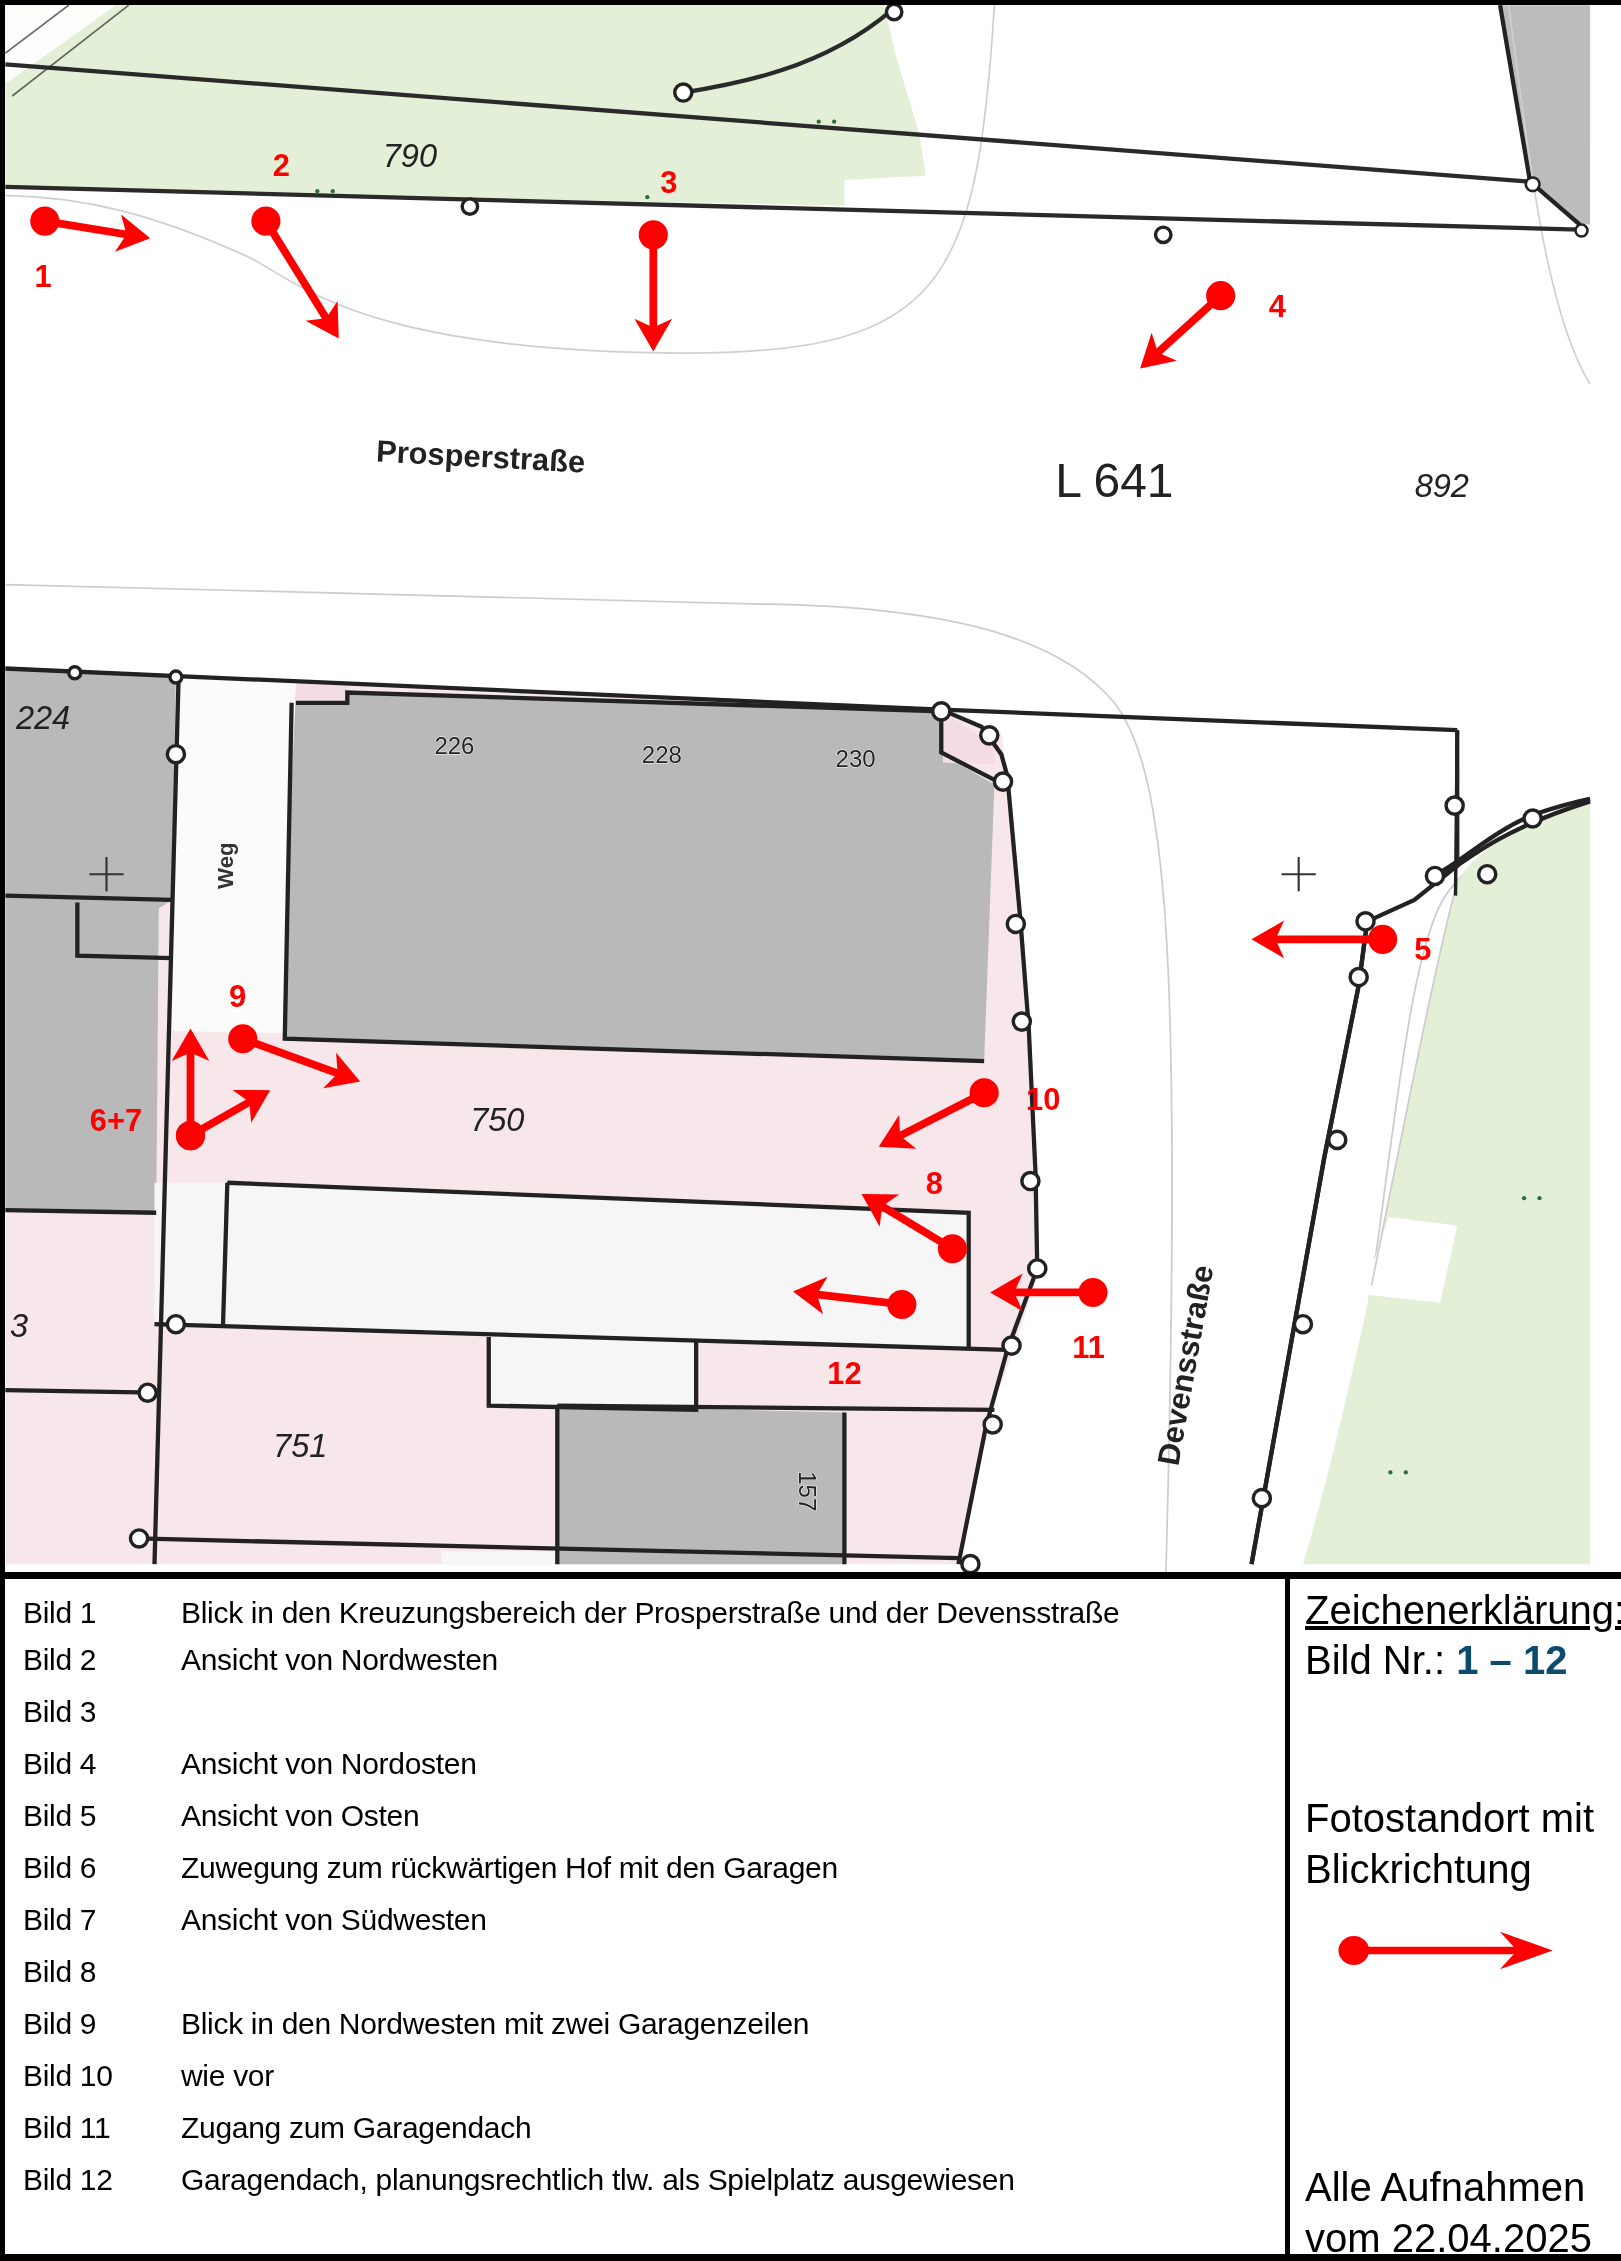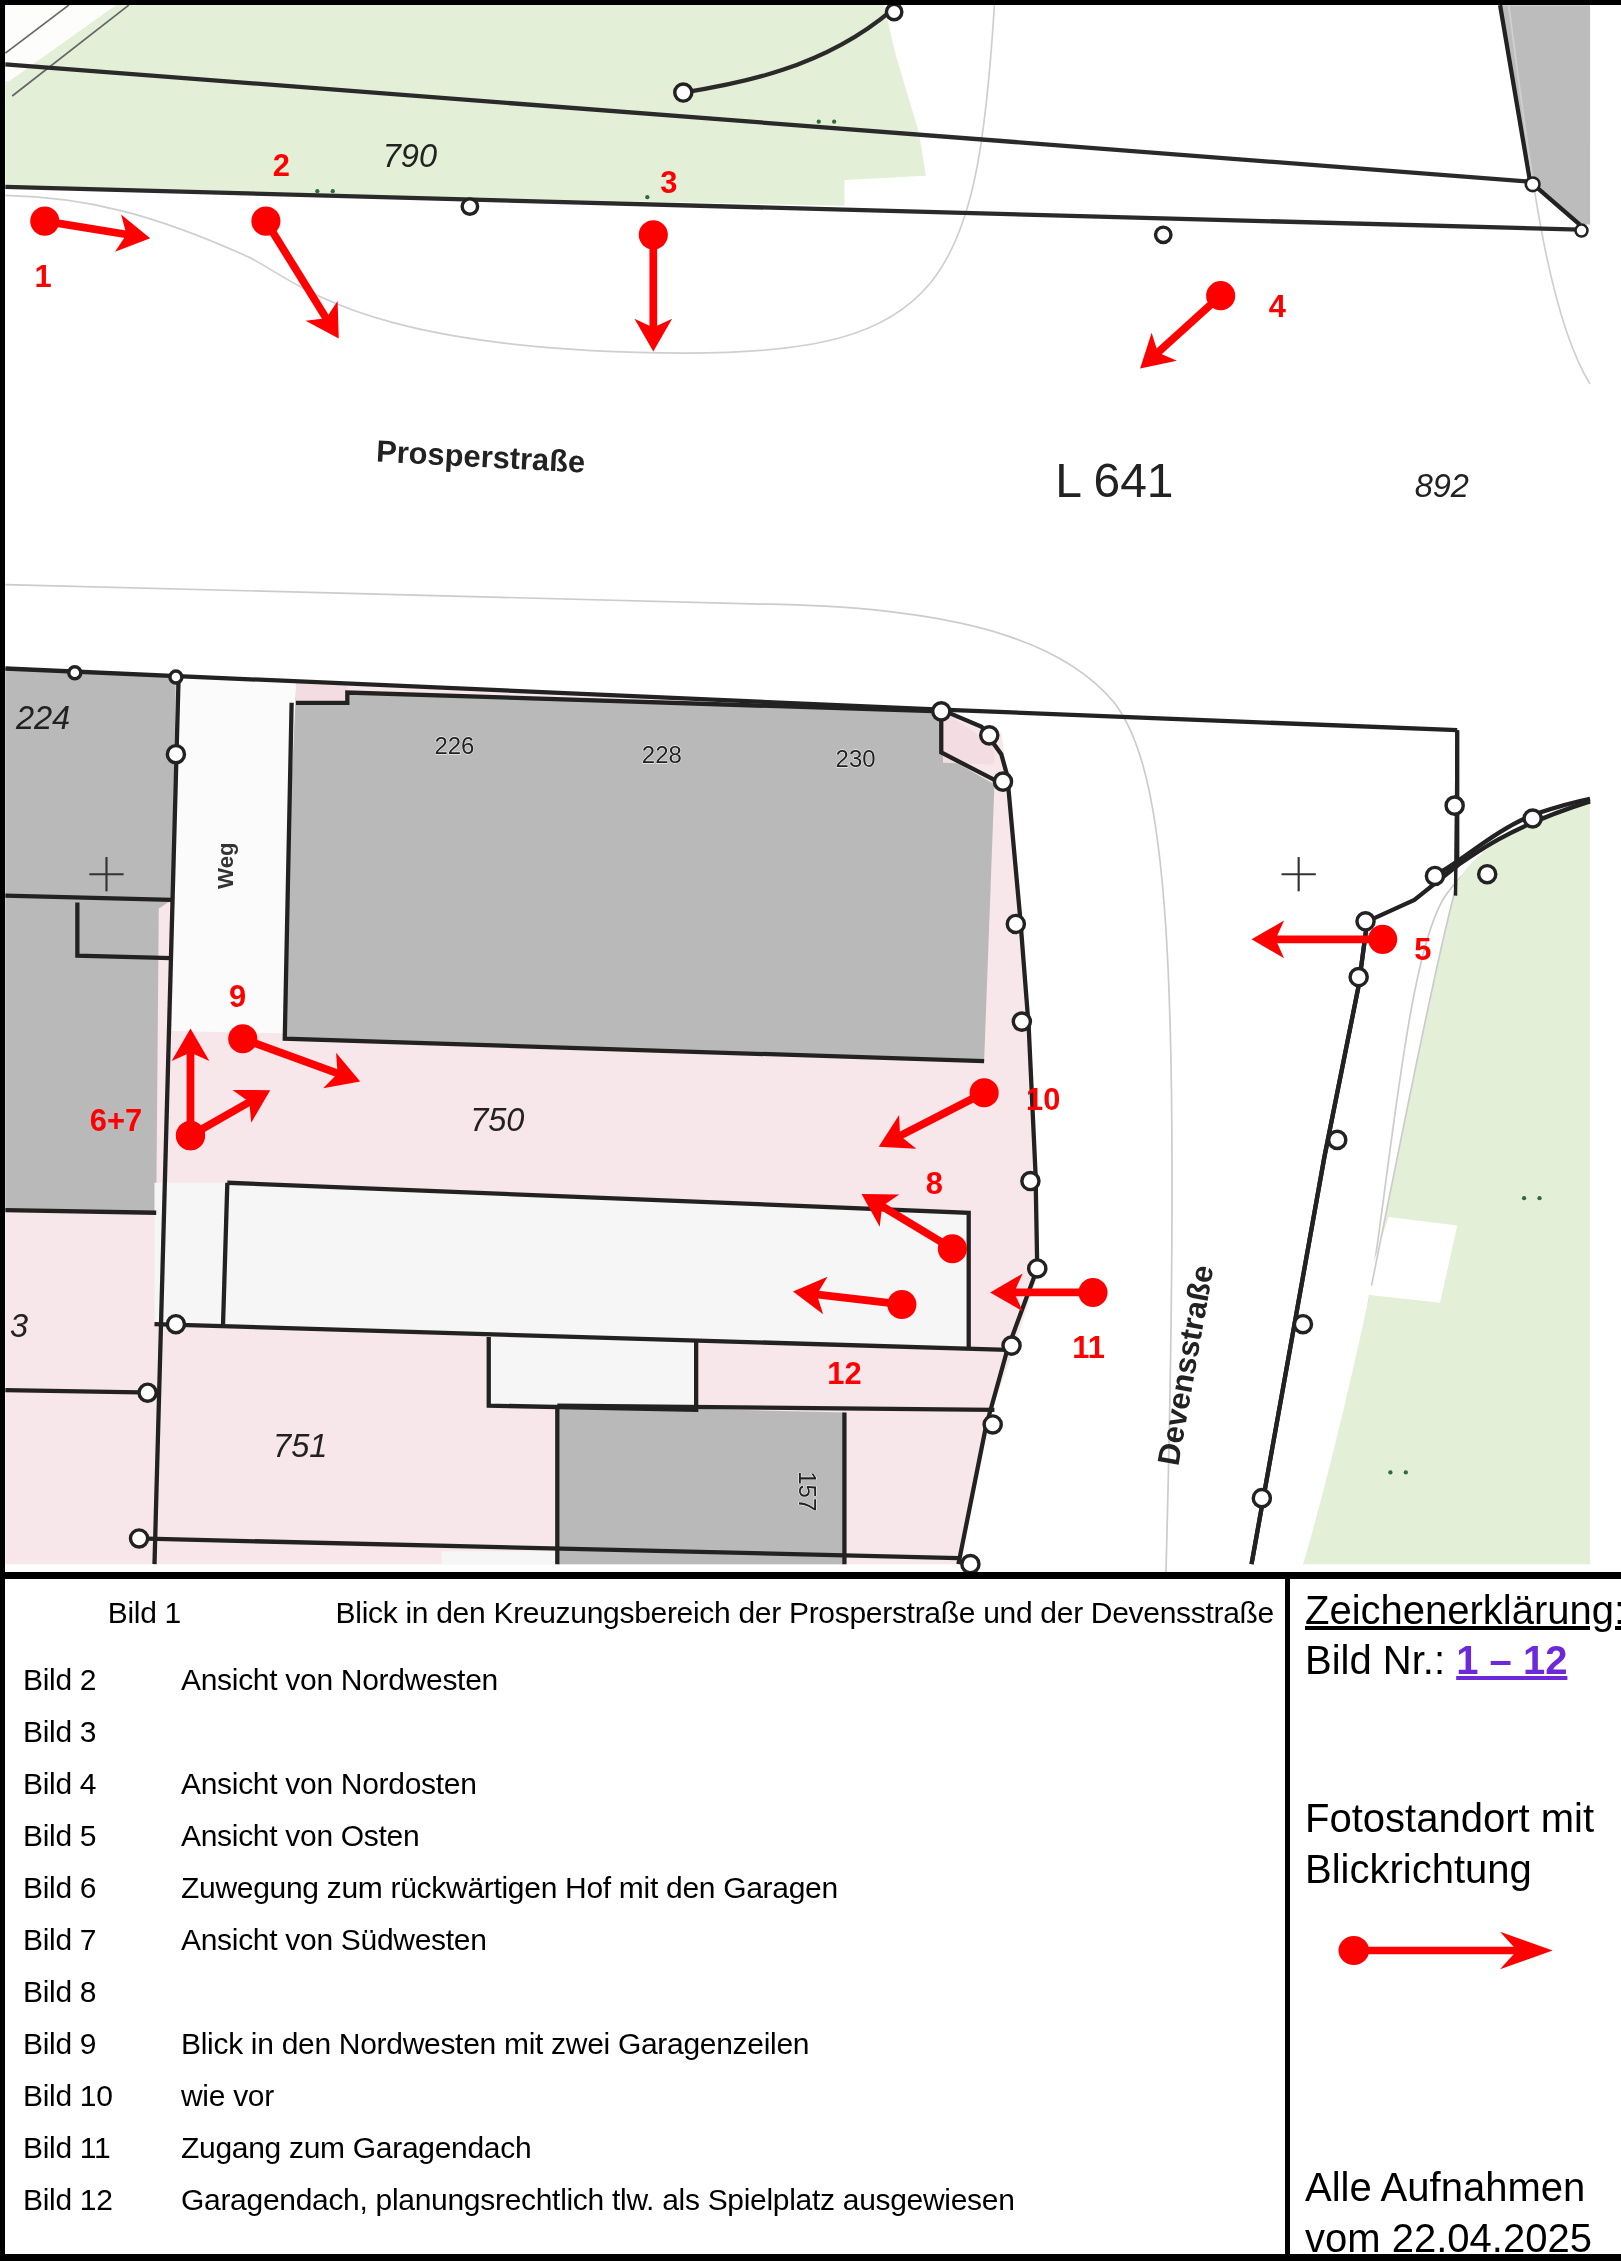--- a/index.html
+++ b/index.html
@@ -9,25 +9,25 @@
   #map-svg { position: absolute; left: 0; top: 0; width: 1622px; height: 1577px; }
   .frame-top { position: absolute; left: 0; top: 0; width: 1622px; height: 5.1px; background: #000; }
   .frame-left { position: absolute; left: 0; top: 0; width: 5.1px; height: 2261px; background: #000; }
   .legend-top { position: absolute; left: 0; top: 1572px; width: 1622px; height: 6.9px; background: #000; }
   .legend-bottom { position: absolute; left: 0; top: 2254px; width: 1622px; height: 6.9px; background: #000; }
   .legend-divider { position: absolute; left: 1285px; top: 1577px; width: 5.1px; height: 2392px; background: #000; height: 679px; }
   .legend-list { position: absolute; left: 23px; top: 1593px; width: 1251px; }
   .legend-row { display: flex; font-size: 30px; line-height: 39px; color: #000; margin-bottom: 13px; letter-spacing: -0.3px; }
   .legend-row .num { width: 158px; flex: 0 0 158px; white-space: nowrap; }
   .legend-row .desc { flex: 1; }
-  .legend-row.first { margin-bottom: 28px; text-align: right; }
+  .legend-row.first { margin-bottom: 8px; }
   .key { position: absolute; left: 1305px; top: 1589px; width: 309px; color: #000; font-size: 40px; }
   .key-title { text-decoration: underline; line-height: 43px; display: block; }
   .key-nr { line-height: 43px; display: block; margin-top: 6.9px; }
-  .key-nr .red { color: #6d28d9; font-weight: bold; text-decoration: underline; }
+  .key-nr .red { color: #0c4a6e; font-weight: bold; }
   .key-desc { position: absolute; top: 204px; left: 0; line-height: 51px; }
   .key-desc span { display: block; }
   .key-arrow { position: absolute; top: 336px; left: 24px; width: 240px; height: 51px; }
   .key-date { position: absolute; top: 573px; left: 0; line-height: 51px; }
   .key-date span { display: block; }
 </style>
 </head>
 <body>
 
 <div id="page">

